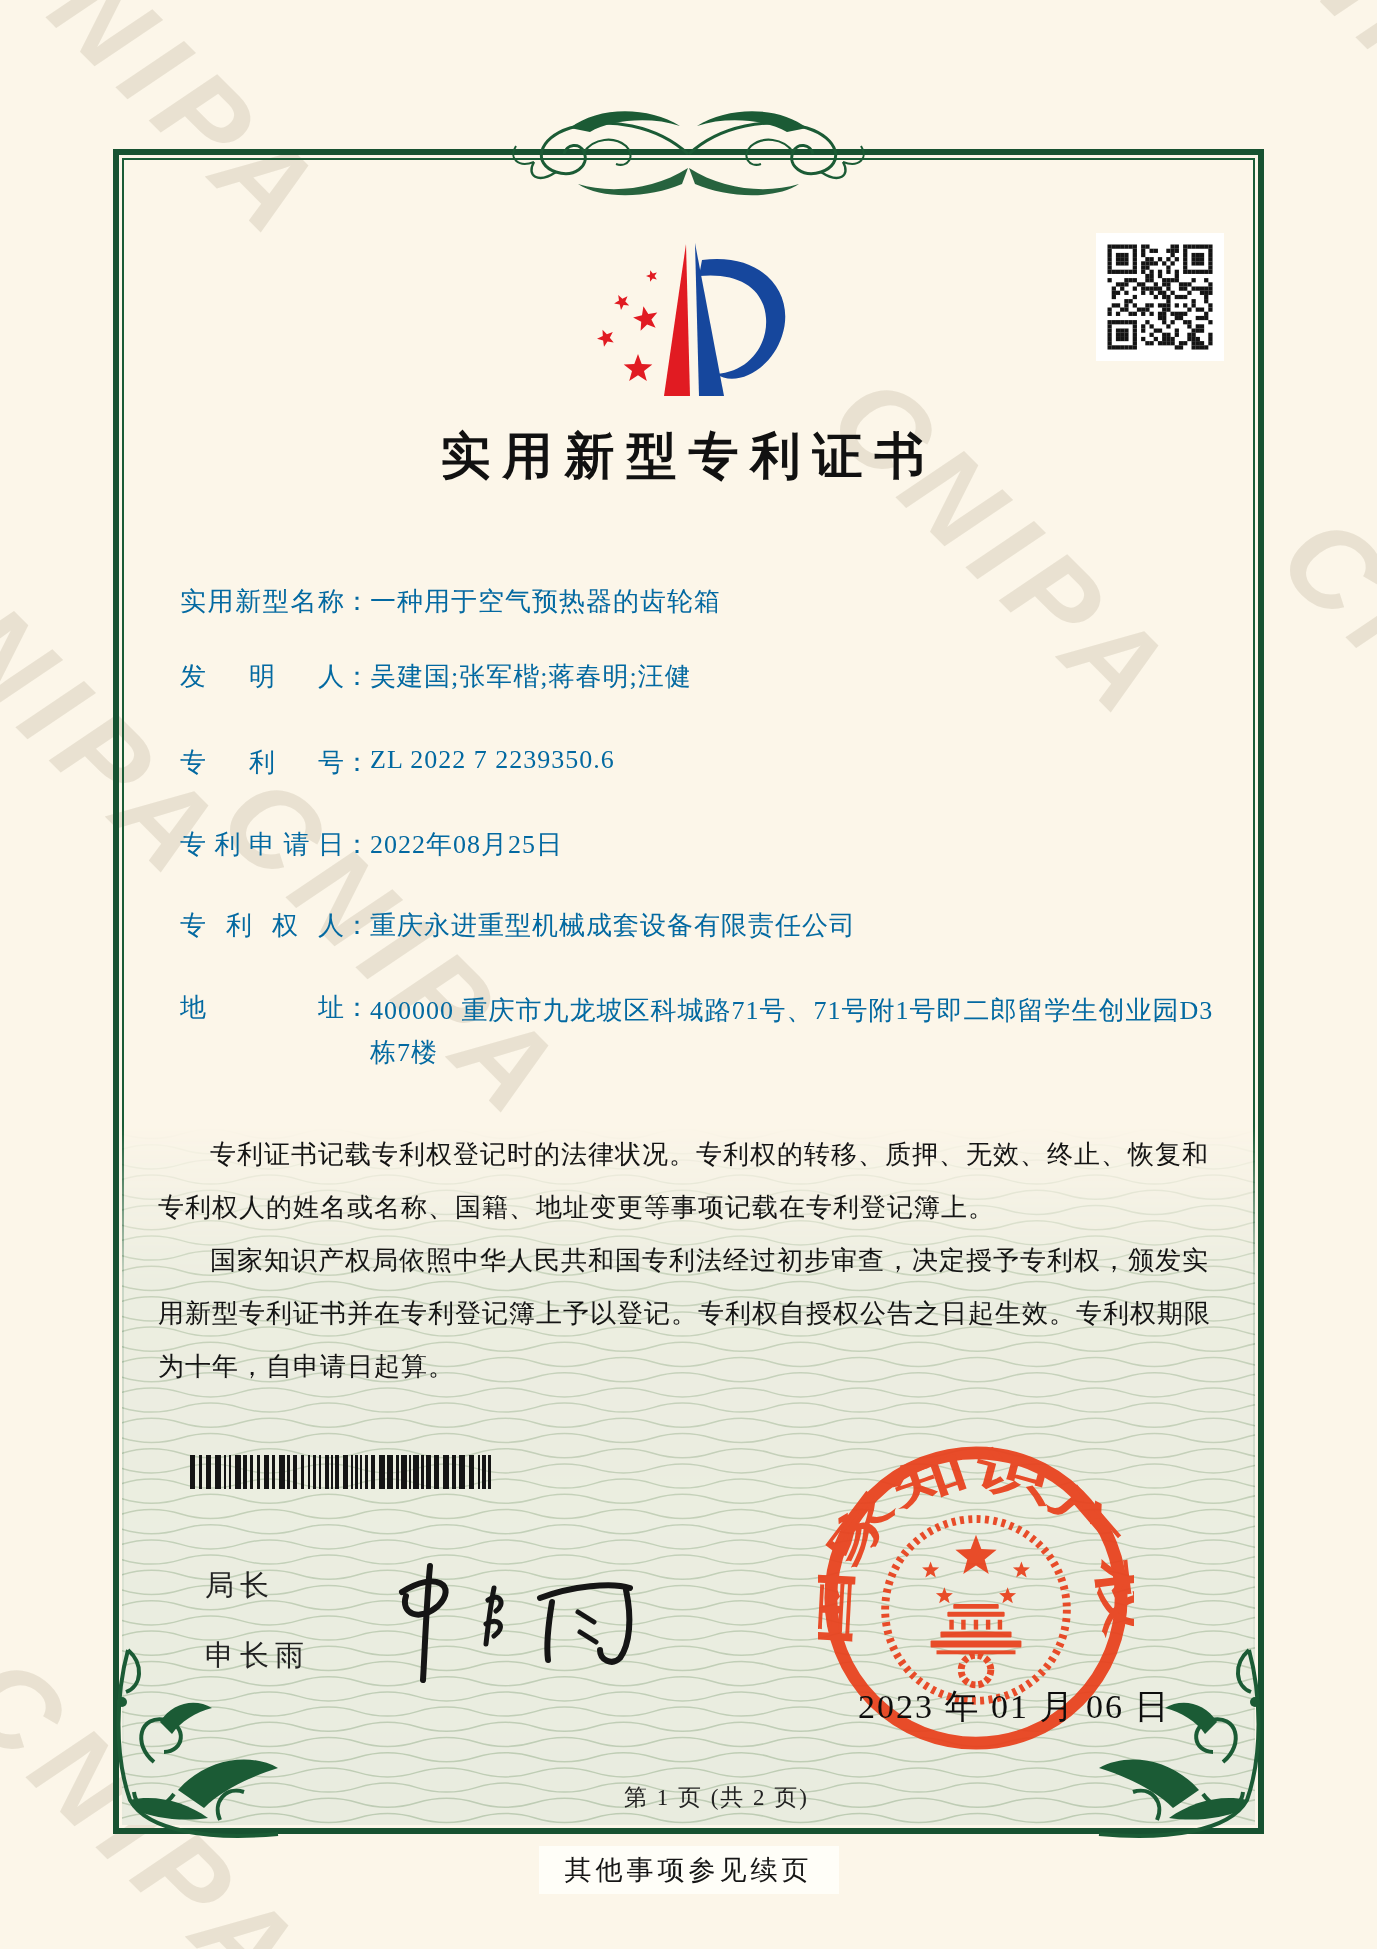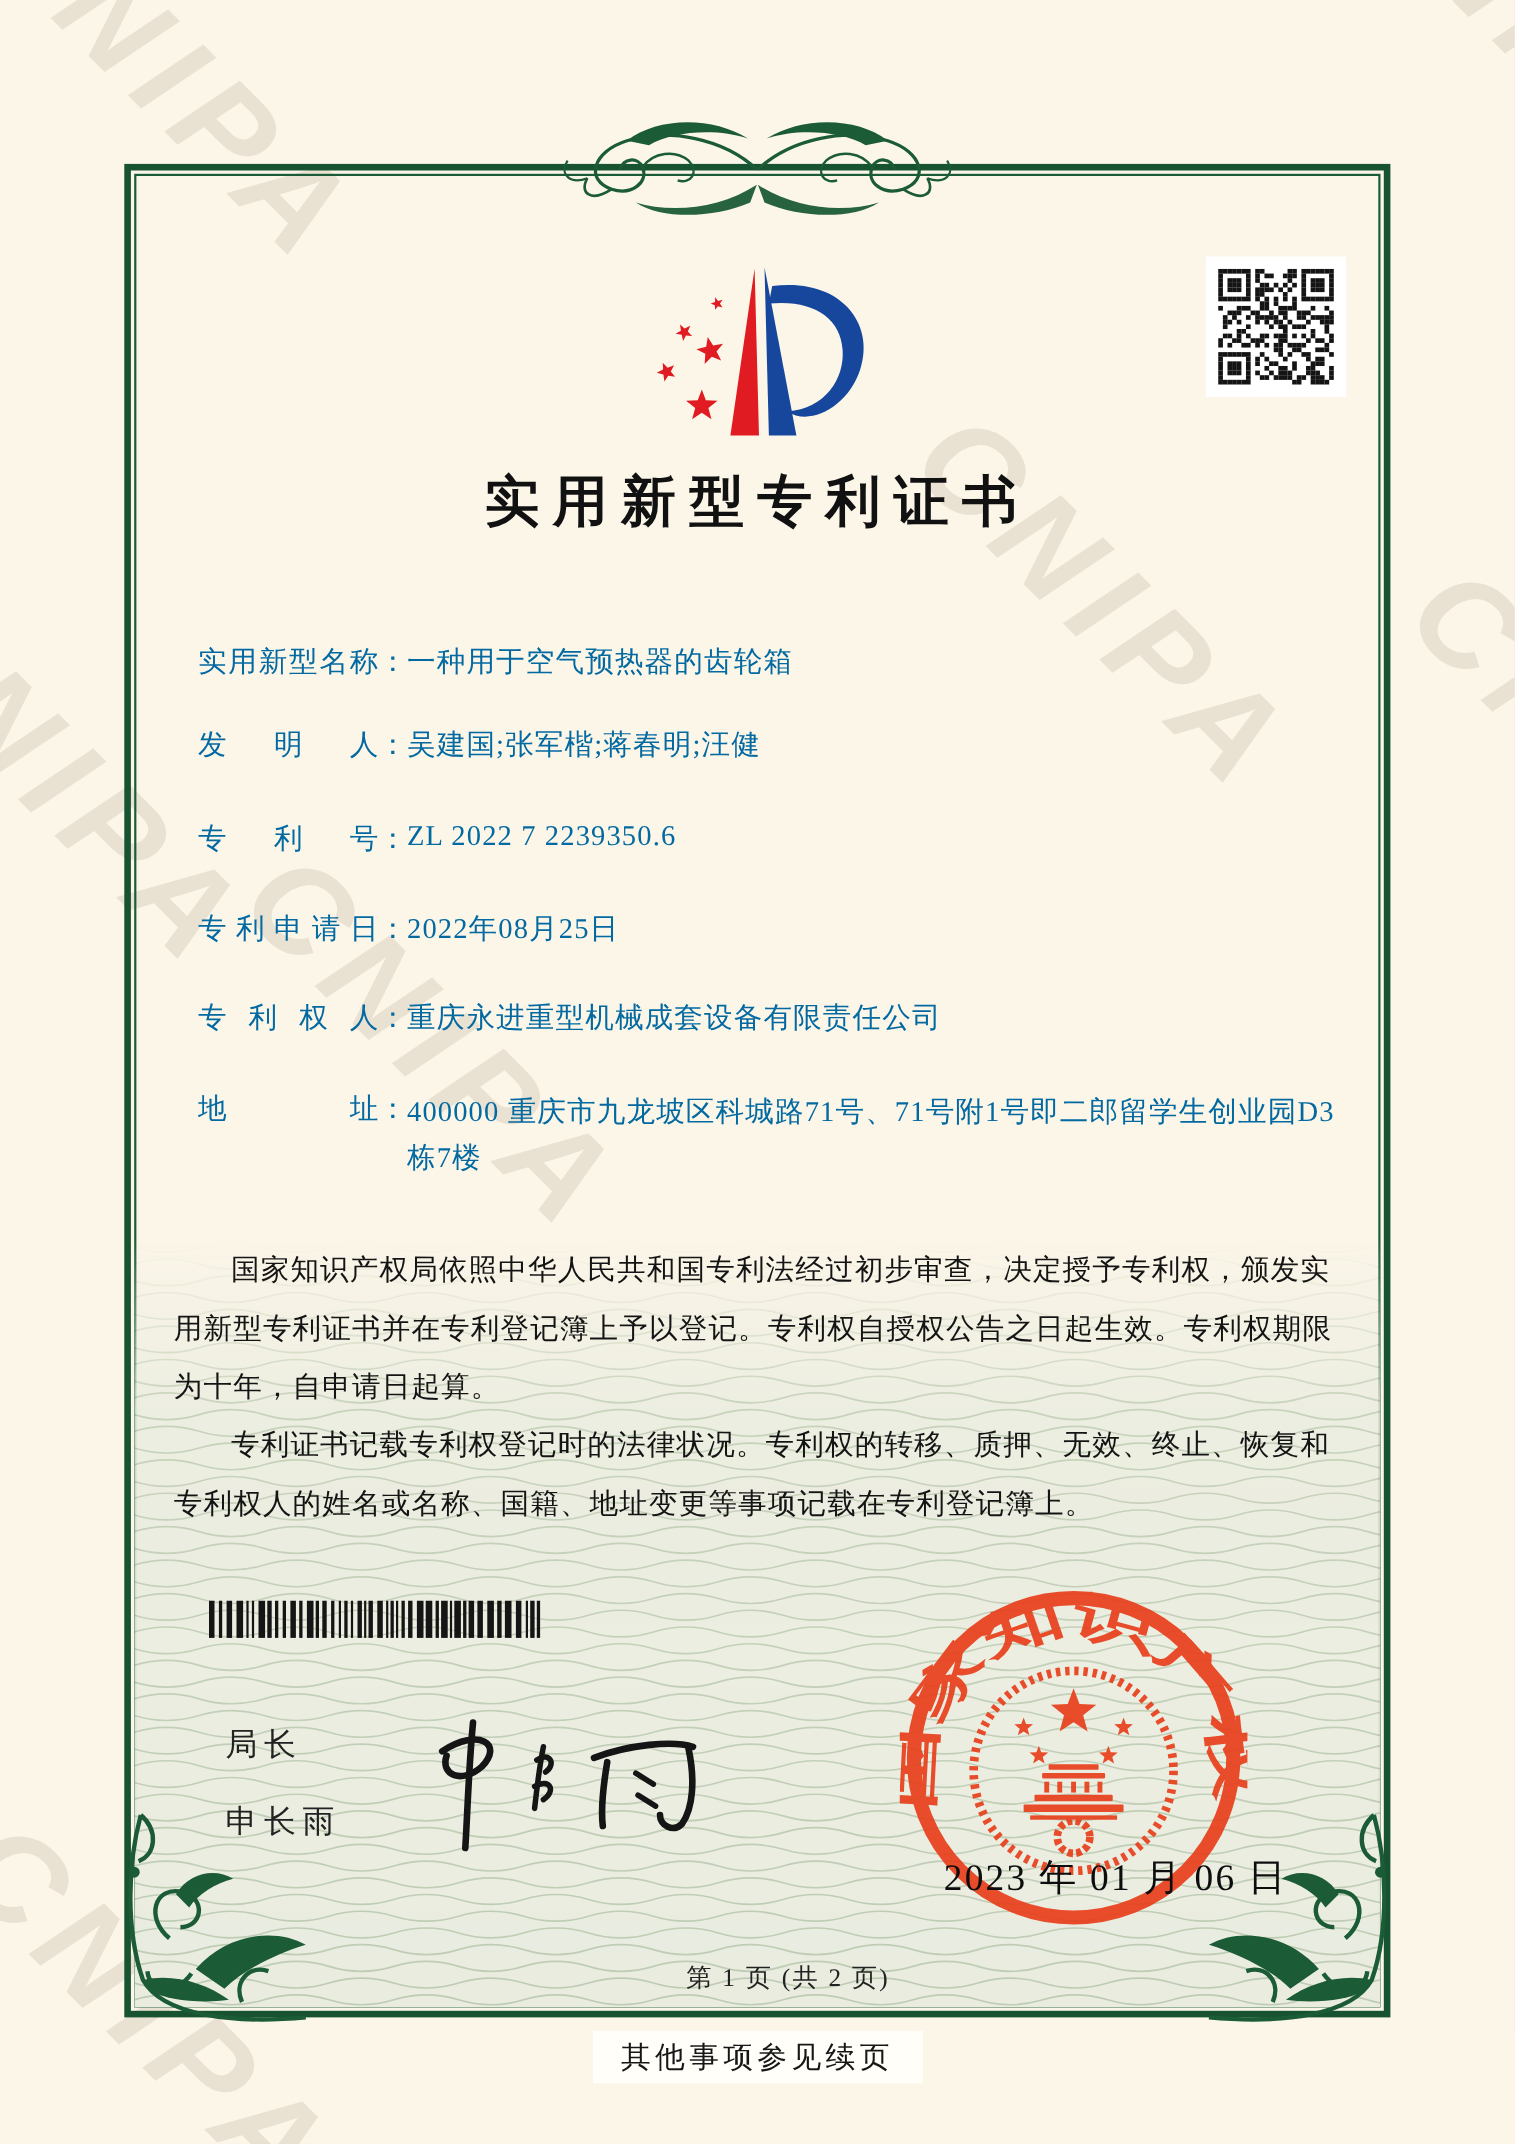--- a/index.html
+++ b/index.html
@@ -488,22 +488,22 @@
     <span class="lbl">专利申请日</span><span class="colon">：</span><span class="val">2022年08月25日</span>
   </div>
   <div class="row" style="top:908px;">
     <span class="lbl">专利权人</span><span class="colon">：</span><span class="val">重庆永进重型机械成套设备有限责任公司</span>
   </div>
   <div class="row" style="top:990px;">
     <span class="lbl">地址</span><span class="colon">：</span><span class="val wrap">400000 重庆市九龙坡区科城路71号、71号附1号即二郎留学生创业园D3栋7楼</span>
   </div>
 
   <div class="paras">
+    <p>专利证书记载专利权登记时的法律状况。专利权的转移、质押、无效、终止、恢复和专利权人的姓名或名称、国籍、地址变更等事项记载在专利登记簿上。</p>
     <p>国家知识产权局依照中华人民共和国专利法经过初步审查，决定授予专利权，颁发实用新型专利证书并在专利登记簿上予以登记。专利权自授权公告之日起生效。专利权期限为十年，自申请日起算。</p>
-    <p>专利证书记载专利权登记时的法律状况。专利权的转移、质押、无效、终止、恢复和专利权人的姓名或名称、国籍、地址变更等事项记载在专利登记簿上。</p>
   </div>
 
   <svg class="abs" style="left:190px;top:1455px;" width="306" height="34" viewBox="0 0 306 34">
     <g id="bar-g" fill="#151515">
         <rect x="0" y="0" width="5" height="34"></rect>
         <rect x="9" y="0" width="3" height="34"></rect>
         <rect x="16" y="0" width="5" height="34"></rect>
         <rect x="25" y="0" width="6" height="34"></rect>
         <rect x="34" y="0" width="2" height="34"></rect>
         <rect x="39" y="0" width="2" height="34"></rect>

